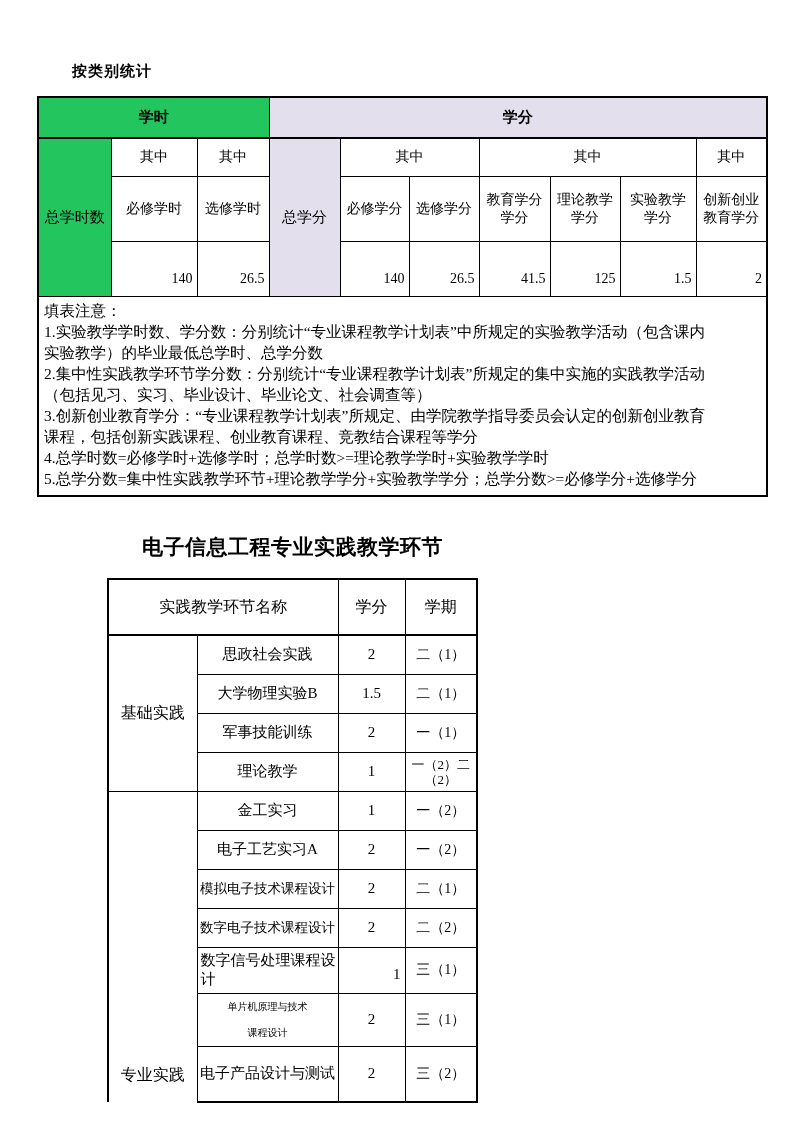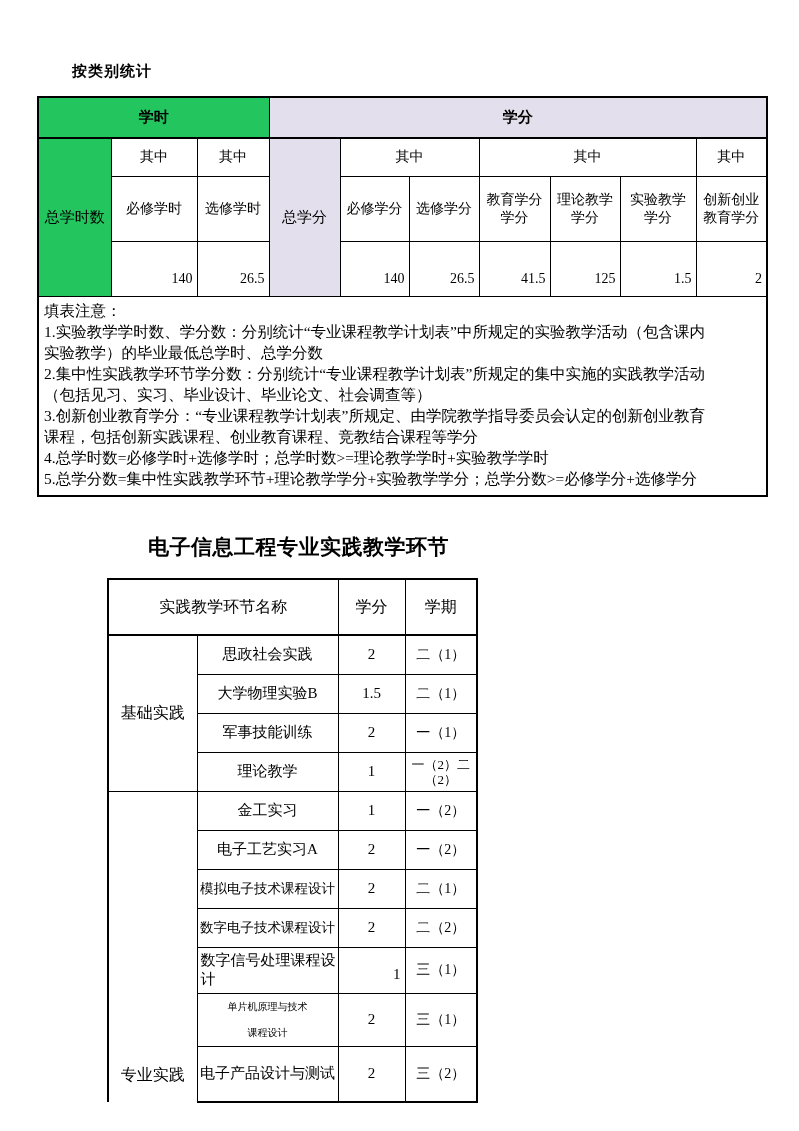--- a/index.html
+++ b/index.html
@@ -26,21 +26,21 @@
   .credits-bg{background:#e4dfec;}
   table.t1 td.total{font-weight:normal;font-size:15px;}
   table.t1 td.lbl{white-space:pre-line;line-height:18px;}
   table.t1 td.val{text-align:right;vertical-align:bottom;padding:0 4px 9px 0;}
   table.t1 td.notes-cell{
     text-align:left;vertical-align:top;padding:3px 5px;height:192px;border-radius:29px;
   }
   .note-line{font-size:15.5px;line-height:21px;white-space:pre-line;}
   
   .sec2-title{
-    position:absolute;left:148px;top:533px;
+    position:absolute;left:142px;top:533px;
     font-family:"Liberation Sans","DejaVu Sans",sans-serif;
     font-size:21px;font-weight:bold;letter-spacing:0.5px;
   }
   table.t2{
     position:absolute;left:107px;top:578px;
     border-collapse:collapse;table-layout:fixed;
     border:2px solid #000;border-bottom:0;
   }
   table.t2 td{
     border:1px solid #000;text-align:center;vertical-align:middle;

